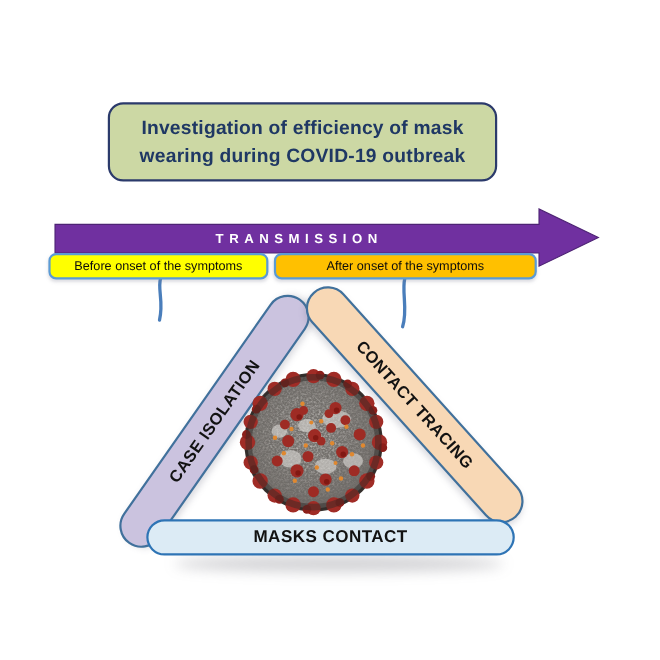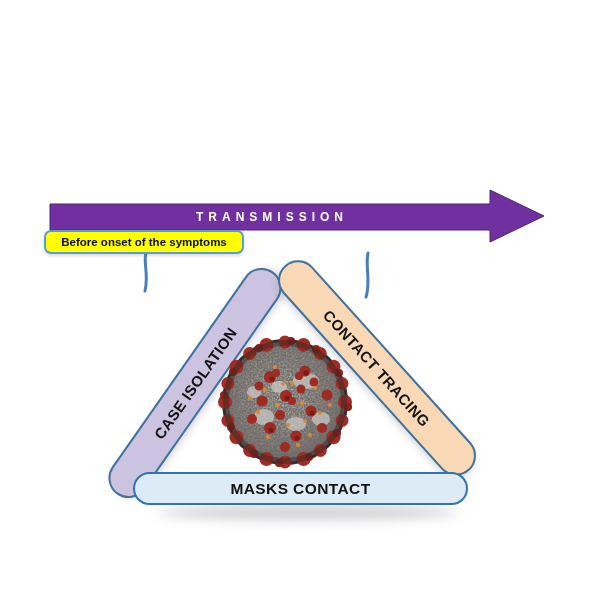--- a/index.html
+++ b/index.html
@@ -21,21 +21,21 @@
 
   
   .decor{left:0;top:0;width:600px;height:600px;z-index:1;pointer-events:none;}
   .arrow-text{fill:#ffffff;font-weight:bold;font-size:12px;letter-spacing:5px;
     font-family:"Liberation Sans", sans-serif;}
 
   
   .phase{
     box-sizing:border-box;height:24px;border:2px solid #5b9bd5;border-radius:7px;
     display:flex;align-items:center;justify-content:center;
-    font-weight:bold;font-size:11.5px;color:#0d0d0d;z-index:5;
+    font-weight:normal;font-size:11.5px;color:#0d0d0d;z-index:5;
     box-shadow:0 2px 3px rgba(120,120,140,.25);
   }
   .phase-before{left:44px;top:230px;width:200px;background:#ffff00;}
   .phase-after{left:249px;top:230px;width:239px;background:#ffc000;}
 
   
   .bar{
     box-sizing:border-box;border:2px solid #41719c;border-radius:22px;
     display:flex;align-items:center;justify-content:center;
     font-weight:bold;color:#121212;letter-spacing:.4px;z-index:2;
@@ -60,29 +60,31 @@
   }
 
   
   .virus{left:210px;top:327px;width:150px;height:150px;z-index:2;}
 </style>
 </head>
 <body>
 
 <div class="canvas">
 
+  <div class="abs title-box">Investigation of efficiency of mask wearing during COVID-19 outbreak</div>
 
   <svg class="abs decor" viewBox="0 0 600 600" xmlns="http://www.w3.org/2000/svg">
     <polygon points="50,204 490,204 490,190 544,216 490,242 490,230 50,230" fill="#7030a0" stroke="#4d2374" stroke-width="1"></polygon>
     <text class="arrow-text" x="272" y="221" text-anchor="middle">TRANSMISSION</text>
     <path d="M146,253 C143,263 149,274 145,291" fill="none" stroke="#4a7ebb" stroke-width="3" stroke-linecap="round"></path>
     <path d="M368,253 C365,265 371,282 366,297" fill="none" stroke="#4a7ebb" stroke-width="3" stroke-linecap="round"></path>
   </svg>
 
   <div class="abs phase phase-before">Before onset of the symptoms</div>
+  <div class="abs phase phase-after">After onset of the symptoms</div>
 
   <div class="abs bar bar-left">
     <span>CASE ISOLATION</span>
   </div>
   <div class="abs bar bar-right">
     <span>CONTACT TRACING</span>
   </div>
   <div class="abs triangle-shadow"></div>
   <div class="abs bar bar-bottom">
     <span>MASKS CONTACT</span>

